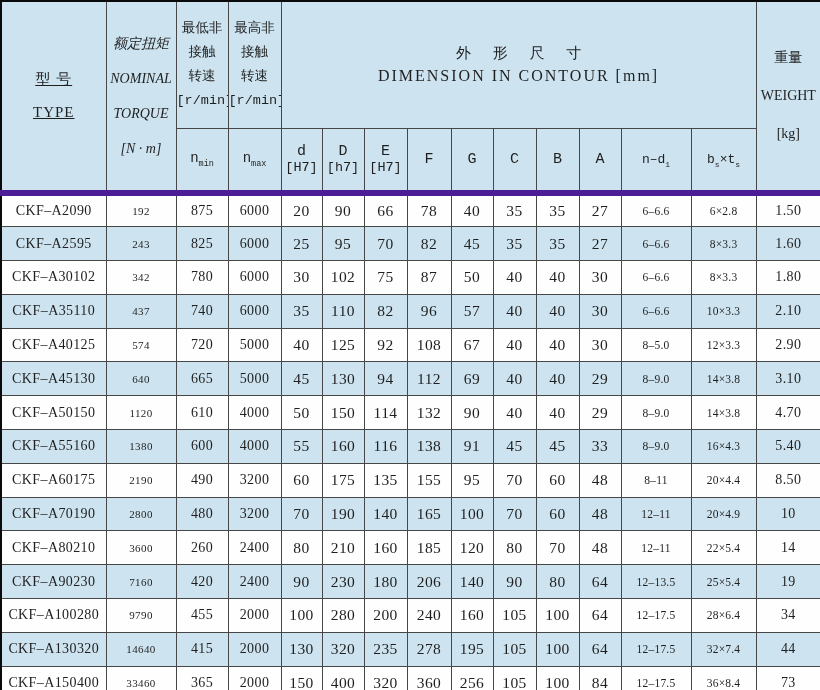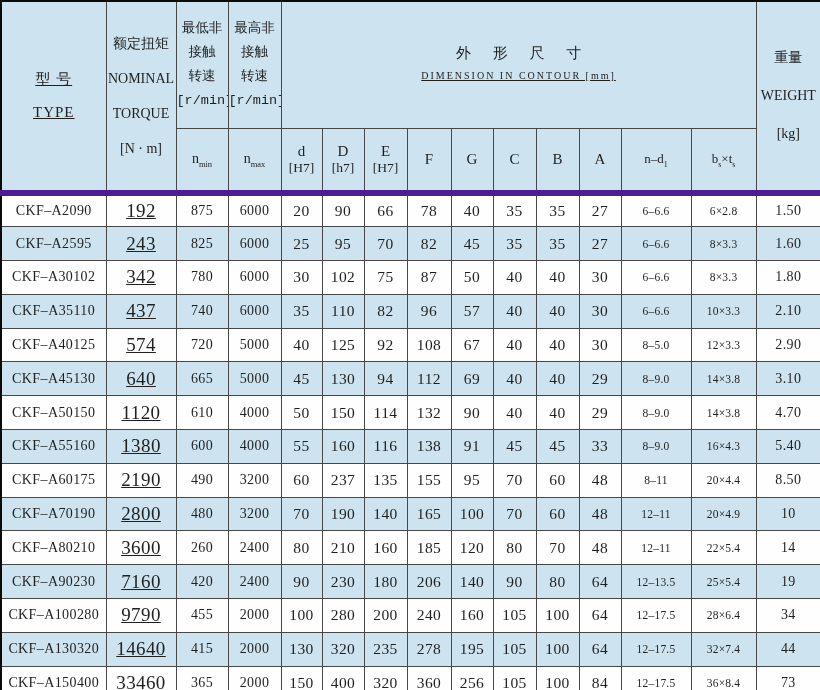--- a/index.html
+++ b/index.html
@@ -19,45 +19,45 @@
   table.spec th, table.spec td {
     border: 1.6px solid #474747;
     text-align: center;
     vertical-align: middle;
     padding: 0;
     font-weight: normal;
     overflow: hidden;
   }
   table.spec { border: 2.5px solid #0a0a0a; }
   thead tr.h1 { height: 127px; }
-  thead tr.h2 { height: 65px; }
+  thead tr.h2 { height: 65px; font-family: Liberation Mono, monospace; }
   thead th { background: #cde4f0; }
   thead tr.h2 th { border-top: 1.6px solid #474747; }
   tbody tr { height: 33.8px; }
   tbody tr.white td { background: #fefefe; }
   tbody tr.blue td { background: #cde4f0; }
   tbody { border-top: 6px solid #4c1d95; margin-top: 8px; }
 
   .pre { white-space: pre-line; }
   .hd-type { font-size: 15px; line-height: 33px; letter-spacing: 1px; text-decoration: underline; }
-  .hd-torque { font-size: 14px; line-height: 35px; }
+  .hd-torque { font-size: 14px; line-height: 35px; font-style: italic; }
   .hd-speed { font-size: 13.5px; line-height: 24px; font-family: Liberation Mono, monospace; }
   .hd-dim-zh { font-size: 15px; letter-spacing: 9px; text-indent: 9px; line-height: 22px; }
-  .hd-dim-en { font-size: 10px; letter-spacing: 2px; line-height: 24px; text-decoration: underline; }
+  .hd-dim-en { font-size: 16px; letter-spacing: 2px; line-height: 24px; }
   .hd-weight { font-size: 14px; line-height: 38px; }
   .sym { font-size: 14px; }
   .sym sub { font-size: 8.5px; }
   .dim-letter { font-size: 15px; line-height: 17px; }
   .dim-fit { font-size: 13.5px; line-height: 16px; }
   .hd-small { font-size: 13px; margin-top: 26px; }
   .hd-small sub { font-size: 8px; }
 
   td { letter-spacing: 0.4px; }
   td.c0 { font-size: 14px; }
-  td.c1 { font-size: 19px; text-decoration: underline; }
+  td.c1 { font-size: 11px; }
   td.c2, td.c3 { font-size: 14px; }
   td.c4, td.c5, td.c6, td.c7, td.c8, td.c9, td.c10, td.c11 { font-size: 15.5px; }
   td.c12, td.c13 { font-size: 11.5px; letter-spacing: 0.2px; }
   td.c14 { font-size: 14px; }
 </style>
 </head>
 <body>
 
 <div class="sheet">
   <table class="spec">
@@ -290,21 +290,21 @@
           <td class="c12">8–9.0</td>
           <td class="c13">16×4.3</td>
           <td class="c14">5.40</td>
         </tr>
         <tr class="white">
           <td class="c0">CKF–A60175</td>
           <td class="c1">2190</td>
           <td class="c2">490</td>
           <td class="c3">3200</td>
           <td class="c4">60</td>
-          <td class="c5">237</td>
+          <td class="c5">175</td>
           <td class="c6">135</td>
           <td class="c7">155</td>
           <td class="c8">95</td>
           <td class="c9">70</td>
           <td class="c10">60</td>
           <td class="c11">48</td>
           <td class="c12">8–11</td>
           <td class="c13">20×4.4</td>
           <td class="c14">8.50</td>
         </tr>

